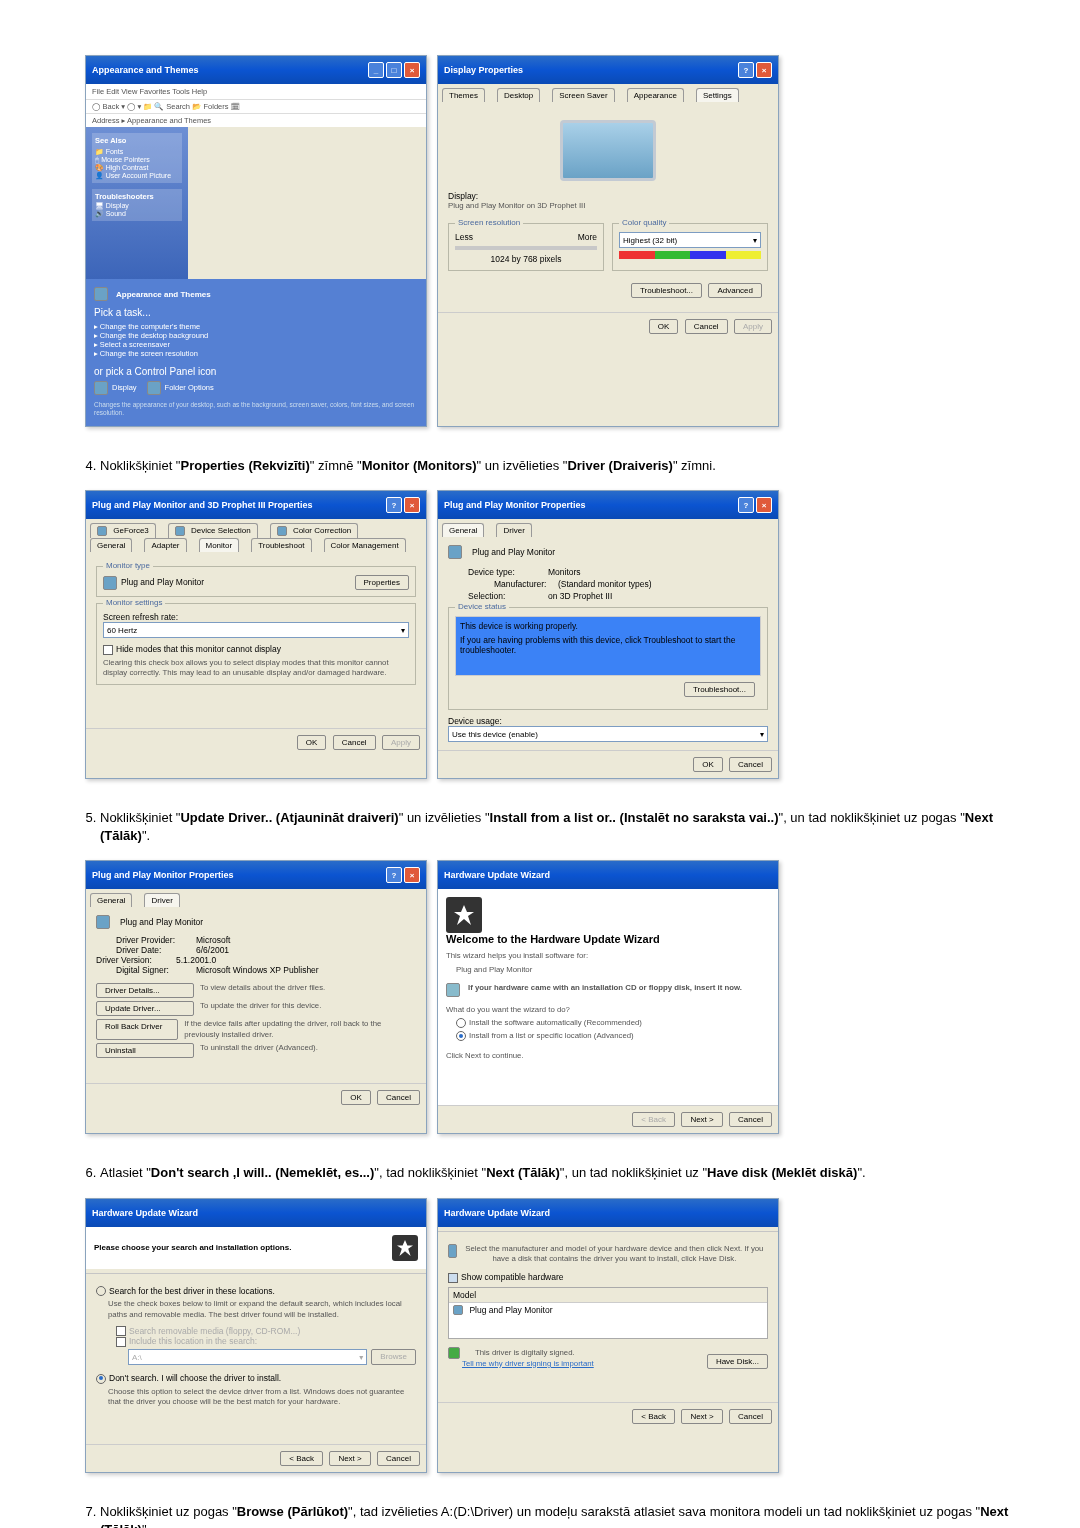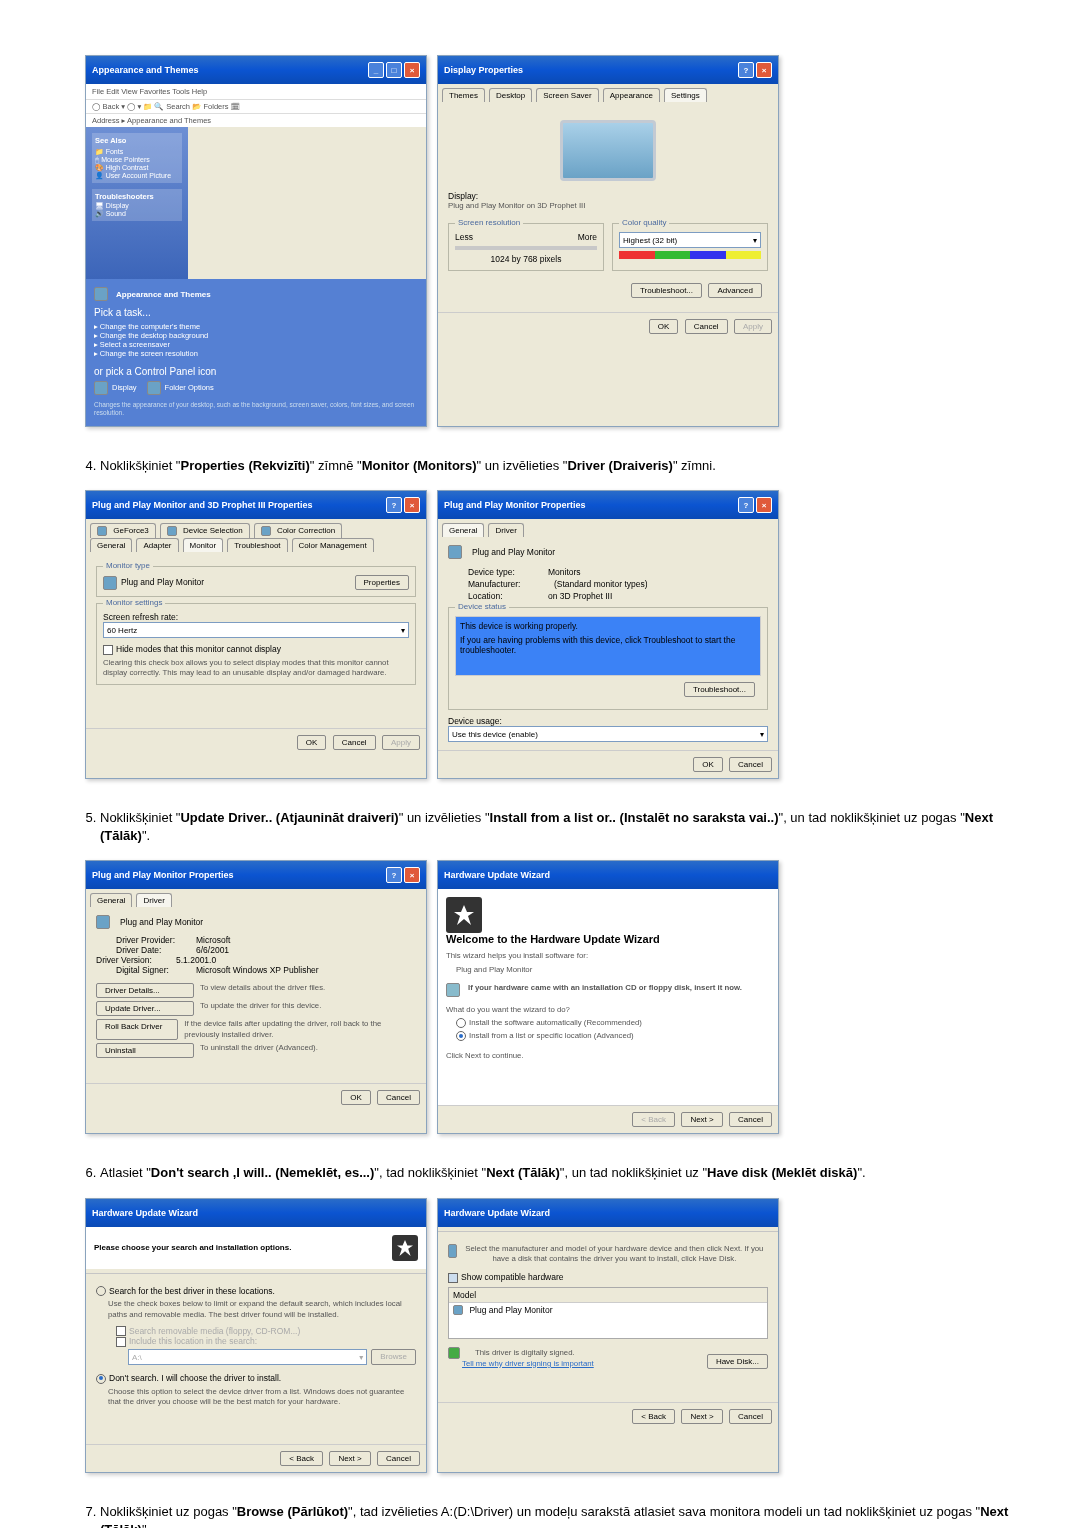--- a/index.html
+++ b/index.html
@@ -55,21 +55,21 @@
     display: inline-flex;
     align-items: center;
     justify-content: center;
     font-size: 8px;
     color:#fff;
   }
   .x { background: #e05a3a; }
   .tabs {
     display:flex;
     padding: 4px 4px 0 4px;
-    gap: 4px;
+    gap: 12px;
     font-size: 8px;
   }
   .tab {
     border: 1px solid #999;
     border-bottom: none;
     padding: 2px 6px;
     background: #ece9d8;
     border-radius: 3px 3px 0 0;
   }
   .tab.active {
@@ -346,25 +346,25 @@
     <div class="content">
       <div style="display:flex;align-items:center;gap:6px;">
           <span class="icon16"></span>
           <span>Plug and Play Monitor</span>
         </div>
       <div style="margin:8px 0 2px 20px;display:flex;">
           <span style="width:80px;">Device type:</span>
           <span>Monitors</span>
         </div>
       <div style="margin:0 0 2px 20px;display:flex;">
-          <span style="width:86px;">Manufacturer:</span>
+          <span style="width:64px;margin-left:26px;">Manufacturer:</span>
           <span>(Standard monitor types)</span>
         </div>
       <div style="margin:0 0 6px 20px;display:flex;">
-          <span style="width:80px;">Location:</span>
+          <span style="width:80px;">Selection:</span>
           <span>on 3D Prophet III</span>
         </div>
       <div class="groupbox">
         <span class="legend">Device status</span>
         <div style="background:#3b82f6;border:1px solid #ccc;padding:4px;height:50px;">
           <div>This device is working properly.</div>
           <div style="margin-top:4px;">If you are having problems with this device, click Troubleshoot to start the troubleshooter.</div>
         </div>
         <div class="btnrow"><span class="btn">Troubleshoot...</span></div>
       </div>

